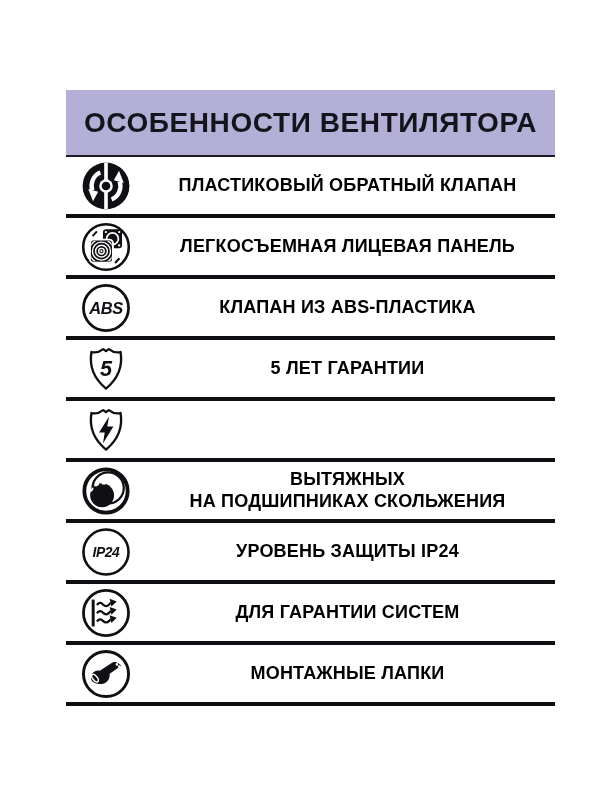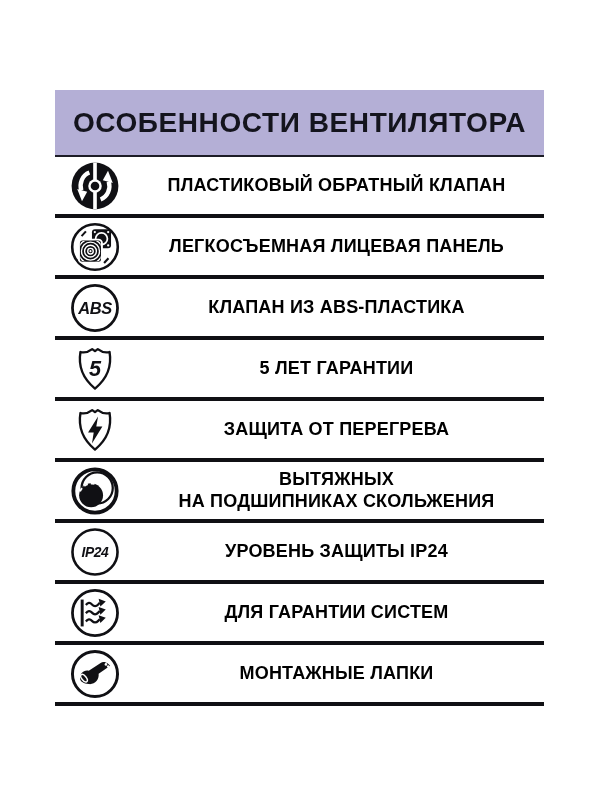--- a/index.html
+++ b/index.html
@@ -9,21 +9,21 @@
     font-family: "Liberation Sans", sans-serif;
   }
   .canvas {
     position: relative;
     width: 600px; height: 800px;
     background: #ffffff;
     overflow: hidden;
   }
   .content {
     position: absolute;
-    left: 55px; top: 90px;
+    left: 66px; top: 90px;
     width: 489px;
   }
   .header-band {
     height: 65px;
     background: #b4afd6;
     border-bottom: 2px solid #1c1c26;
     display: flex;
     align-items: center;
     justify-content: center;
   }
@@ -147,23 +147,20 @@
       </div>
     </div>
 
     <div class="feature-row">
       <div class="icon-box">
         <svg viewBox="0 0 60 60" width="52" height="52" aria-hidden="true">
           <path d="M30 9.4 L26.8 7.1 C22.5 10.4 17.2 11.4 13.2 10.4 C10.8 24.5 14.2 39.5 30 52.6 C45.8 39.5 49.2 24.5 46.8 10.4 C42.8 11.4 37.5 10.4 33.2 7.1 Z" fill="none" stroke="#101014" stroke-width="2.7" stroke-linejoin="round"></path>
           <polygon points="33.5,14.5 22,33 28.5,33 26.5,45.5 38.5,26 31.5,26" fill="#101014"></polygon>
         </svg>
       </div>
-      <div class="label">
-        <span>ЗАЩИТА ОТ ПЕРЕГРЕВА</span>
-      </div>
     </div>
 
     <div class="feature-row">
       <div class="icon-box">
         <svg viewBox="0 0 60 60" width="52" height="52" aria-hidden="true">
           <circle cx="30" cy="30" r="25" fill="none" stroke="#101014" stroke-width="4.4"></circle>
           <circle cx="32.5" cy="26.5" r="18" fill="none" stroke="#101014" stroke-width="2.6"></circle>
           <circle cx="25.5" cy="35" r="13.8" fill="#101014"></circle>
           <path d="M12.8 30.5 A 14.5 14.5 0 0 1 29.5 21.8" fill="none" stroke="#fff" stroke-width="2" stroke-dasharray="4.5 3.5"></path>
         </svg>

